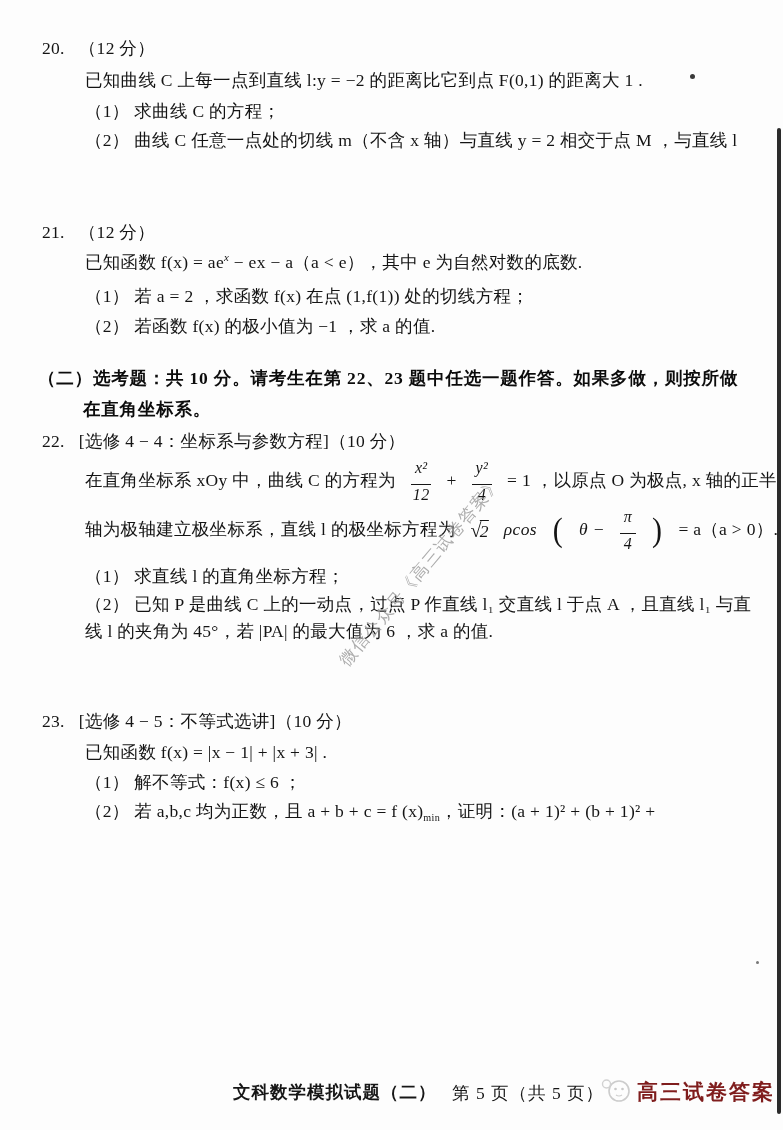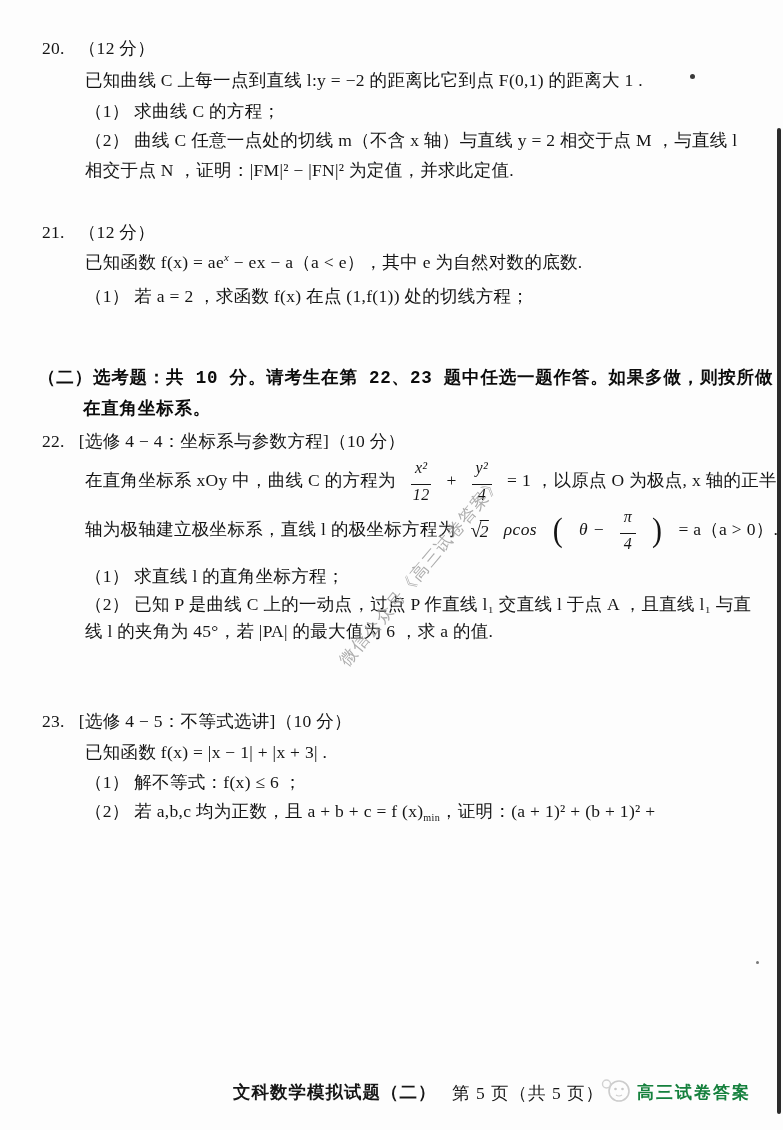--- a/index.html
+++ b/index.html
@@ -8,21 +8,21 @@
     background:#fdfdfd;color:#161616;
     font-family:"Liberation Serif","DejaVu Serif",serif;
   }
   .page{position:absolute;inset:0;background:#fdfdfd;}
   .line{
     position:absolute;white-space:nowrap;font-size:17.5px;
     letter-spacing:0.3px;color:#141414;line-height:1.25;
   }
   .flexline{display:flex;align-items:center;gap:15px;}
   .headline{
-    font-family:Liberation Mono, monospace;
+    font-family:Liberation Serif, serif;
     font-weight:700;color:#0c0c0c;letter-spacing:0.8px;font-size:17.5px;
   }
   .qnum{margin-right:14px;margin-top:46px;}
   sup{font-size:0.62em;}
   .minsub{font-size:0.58em;vertical-align:-4px;}
   .frac{
     display:inline-flex;flex-direction:column;align-items:center;
     font-size:16px;line-height:1.12;font-style:italic;vertical-align:middle;
   }
   .frac .fnum{display:block;padding:0 4px 7px;border-bottom:1.4px solid #161616;}
@@ -36,43 +36,43 @@
     transform:rotate(-50deg);transform-origin:0 50%;
     font-size:17px;letter-spacing:1.5px;color:#989898;opacity:0.8;
   }
   .scan-bar{position:absolute;left:777px;top:128px;width:4px;height:986px;background:#2b2b2b;border-radius:2px;}
   .speck{position:absolute;background:#3a3a3a;border-radius:50%;}
   .footer-left{position:absolute;left:233px;top:1080px;font-weight:700;font-size:17.5px;letter-spacing:1px;}
   .footer-page{position:absolute;left:452px;top:1081px;font-size:17.5px;letter-spacing:1px;text-align:right;}
   .brand{position:absolute;left:600px;top:1076px;display:flex;align-items:center;gap:5px;}
   .brand-text{
     font-family:"Liberation Sans","DejaVu Sans",sans-serif;
-    font-size:17px;font-weight:700;letter-spacing:2px;color:#15803d;
+    font-size:21px;font-weight:700;letter-spacing:2px;color:#7f1d1d;
   }
 </style>
 </head>
 <body>
 
 <div class="page">
 
   <div class="line" style="left:42px;top:38px">
     <span class="qnum">20.</span><span>（12 分）</span>
   </div>
   <div class="line" style="left:85px;top:70px">已知曲线 C 上每一点到直线 l:y = −2 的距离比它到点 F(0,1) 的距离大 1 .</div>
   <div class="line" style="left:85px;top:101px">（1） 求曲线 C 的方程；</div>
   <div class="line" style="left:85px;top:130px">（2） 曲线 C 任意一点处的切线 m（不含 x 轴）与直线 y = 2 相交于点 M ，与直线 l</div>
-  <div class="line" style="left:85px;top:160px">相交于点 N ，证明：|FM|² − |FN|² 为定值，并求此定值.</div>
 
   <div class="line" style="left:42px;top:222px">
     <span class="qnum">21.</span><span>（12 分）</span>
   </div>
   <div class="line" style="left:85px;top:251px">
     <span>已知函数 f(x) = ae</span><sup class="mathit">x</sup><span> − ex − a（a &lt; e），其中 e 为自然对数的底数.</span>
   </div>
   <div class="line" style="left:85px;top:286px">（1） 若 a = 2 ，求函数 f(x) 在点 (1,f(1)) 处的切线方程；</div>
+  <div class="line" style="left:85px;top:316px">（2） 若函数 f(x) 的极小值为 −1 ，求 a 的值.</div>
 
   <div class="line headline" style="left:38px;top:368px">（二）选考题：共 10 分。请考生在第 22、23 题中任选一题作答。如果多做，则按所做</div>
   <div class="line headline" style="left:83px;top:399px">在直角坐标系。</div>
 
   <div class="line" style="left:42px;top:431px">
     <span class="qnum">22.</span><span>[选修 4 − 4：坐标系与参数方程]（10 分）</span>
   </div>
   <div class="line flexline" style="left:85px;top:458px;height:46px">
     <span>在直角坐标系 xOy 中，曲线 C 的方程为</span>
     <span class="frac">

